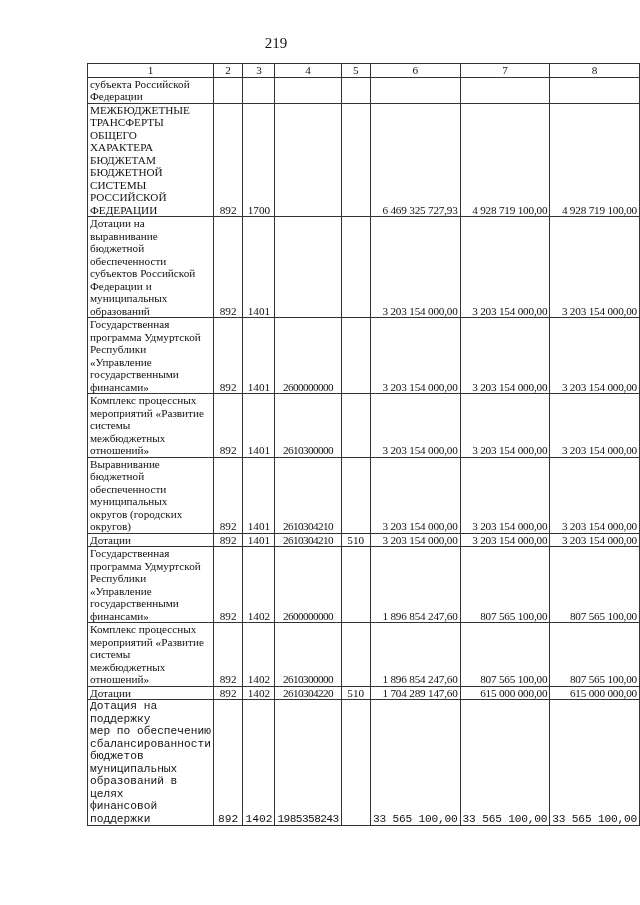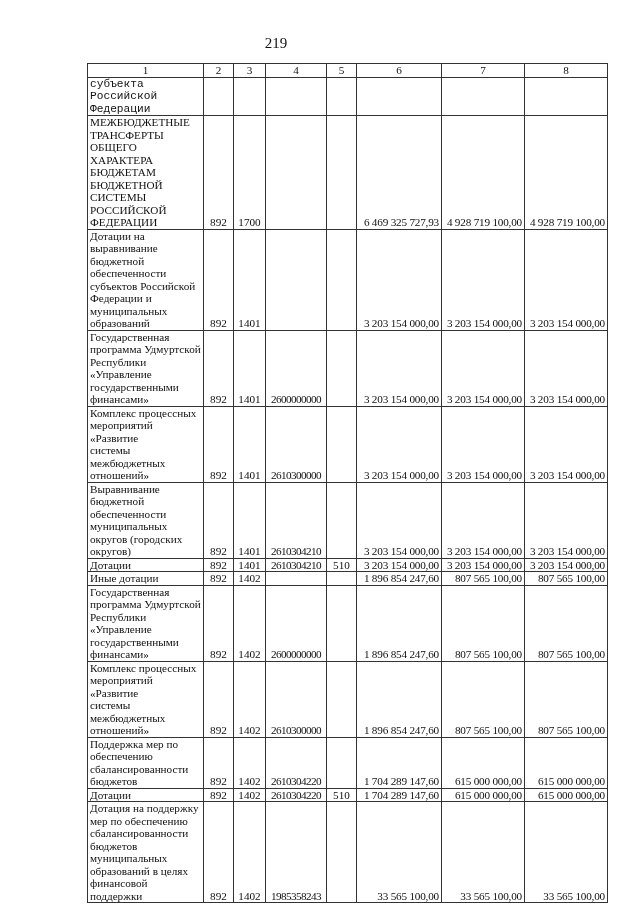--- a/index.html
+++ b/index.html
@@ -46,21 +46,21 @@
     <tr class="head">
       <td>1</td>
       <td>2</td>
       <td>3</td>
       <td>4</td>
       <td>5</td>
       <td>6</td>
       <td>7</td>
       <td>8</td>
     </tr>
-  <tr style="height: 24px; font-family: Liberation Mono, monospace;">
+  <tr style="height: 24px;">
         <td class="c1">
           <span class="name">субъекта Российской
 Федерации</span>
         </td>
         <td class="c2"></td>
         <td class="c3"></td>
         <td class="c4"></td>
         <td class="c5"></td>
         <td class="num"></td>
         <td class="num"></td>
@@ -160,32 +160,20 @@
           <span class="name">Дотации</span>
         </td>
         <td class="c2">892</td>
         <td class="c3">1401</td>
         <td class="c4">2610304210</td>
         <td class="c5">510</td>
         <td class="num">3 203 154 000,00</td>
         <td class="num">3 203 154 000,00</td>
         <td class="num">3 203 154 000,00</td>
       </tr>
-      <tr style="height: 12px;">
-        <td class="c1">
-          <span class="name">Иные дотации</span>
-        </td>
-        <td class="c2">892</td>
-        <td class="c3">1402</td>
-        <td class="c4"></td>
-        <td class="c5"></td>
-        <td class="num">1 896 854 247,60</td>
-        <td class="num">807 565 100,00</td>
-        <td class="num">807 565 100,00</td>
-      </tr>
       <tr style="height: 73px;">
         <td class="c1">
           <span class="name">Государственная
 программа Удмуртской
 Республики
 «Управление
 государственными
 финансами»</span>
         </td>
         <td class="c2">892</td>
@@ -205,48 +193,33 @@
 отношений»</span>
         </td>
         <td class="c2">892</td>
         <td class="c3">1402</td>
         <td class="c4">2610300000</td>
         <td class="c5"></td>
         <td class="num">1 896 854 247,60</td>
         <td class="num">807 565 100,00</td>
         <td class="num">807 565 100,00</td>
       </tr>
-      <tr style="height: 49px;">
-        <td class="c1">
-          <span class="name">Поддержка мер по
-обеспечению
-сбалансированности
-бюджетов</span>
-        </td>
-        <td class="c2">892</td>
-        <td class="c3">1402</td>
-        <td class="c4">2610304220</td>
-        <td class="c5"></td>
-        <td class="num">1 704 289 147,60</td>
-        <td class="num">615 000 000,00</td>
-        <td class="num">615 000 000,00</td>
-      </tr>
       <tr style="height: 12px;">
         <td class="c1">
           <span class="name">Дотации</span>
         </td>
         <td class="c2">892</td>
         <td class="c3">1402</td>
         <td class="c4">2610304220</td>
         <td class="c5">510</td>
         <td class="num">1 704 289 147,60</td>
         <td class="num">615 000 000,00</td>
         <td class="num">615 000 000,00</td>
       </tr>
-      <tr style="height: 99px;">
+      <tr style="height: 99px; font-family: Liberation Mono, monospace;">
         <td class="c1">
           <span class="name">Дотация на поддержку
 мер по обеспечению
 сбалансированности
 бюджетов
 муниципальных
 образований в целях
 финансовой поддержки</span>
         </td>
         <td class="c2">892</td>

